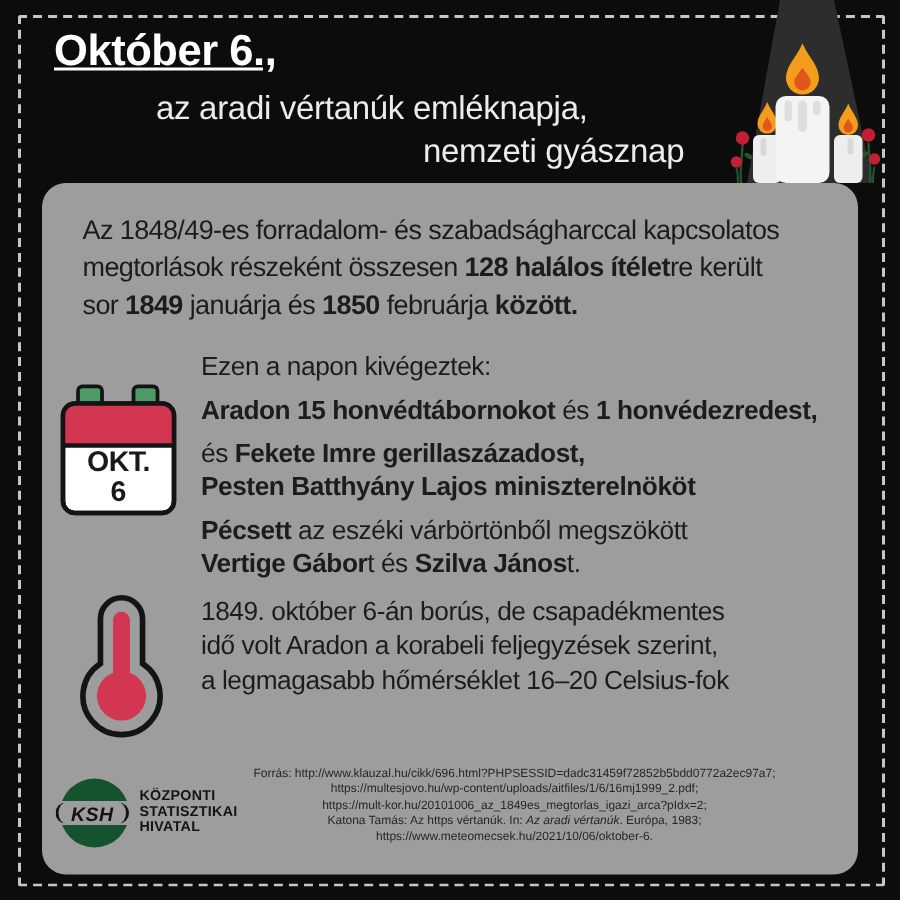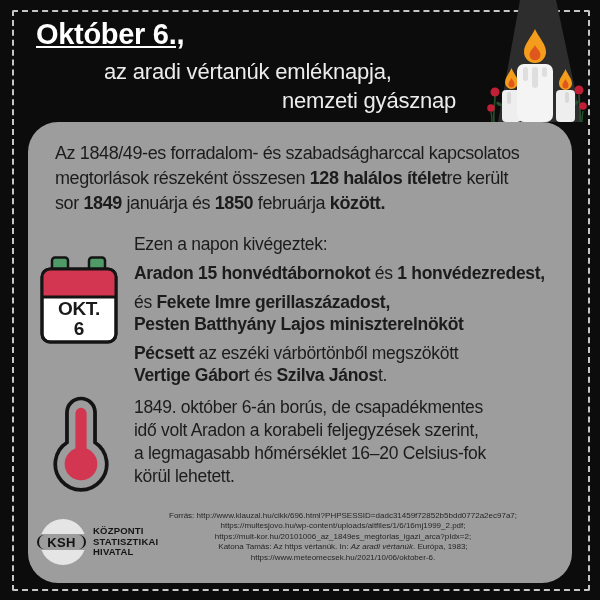--- a/index.html
+++ b/index.html
@@ -18,21 +18,21 @@
     font-size:29px;font-weight:700;color:#ffffff;letter-spacing:-0.3px;text-decoration:underline;
   }
   .sub{position:absolute;z-index:4;font-size:22px;font-weight:400;color:#ececec;letter-spacing:-0.2px;}
   .sub1{left:104px;top:59px;}
   .sub2{left:282px;top:88px;}
   
   .candles{position:absolute;left:486px;top:0;width:114px;height:122px;z-index:3;}
   
   .panel{
     position:absolute;left:28px;top:122px;width:544px;height:461px;
-    background:#9d9d9d;border-radius:30px;z-index:5;color:#1c1c1c;
+    background:#9d9d9d;border-radius:16px;z-index:5;color:#1c1c1c;
   }
   .intro{position:absolute;left:27px;top:19px;margin:0;font-size:18px;line-height:25px;letter-spacing:-0.4px;color:#1c1c1c;}
   .intro .ln{display:block;white-space:nowrap;}
   b{font-weight:700;}
   
   .cal{position:absolute;left:12px;top:134px;width:78px;height:88px;}
   .cal svg{position:absolute;left:0;top:0;}
   .cal-month{position:absolute;left:0;top:42px;width:78px;text-align:center;font-size:19px;font-weight:700;color:#1a1a1a;letter-spacing:-0.3px;}
   .cal-day{position:absolute;left:0;top:62px;width:78px;text-align:center;font-size:19px;font-weight:700;color:#1a1a1a;}
   
@@ -42,21 +42,21 @@
   
   .thermo{position:absolute;left:24px;top:268px;width:58px;height:104px;}
   
   .weather{position:absolute;left:106px;top:274px;font-size:17.5px;line-height:23px;letter-spacing:-0.3px;white-space:nowrap;}
   .weather .ln{display:block;}
   
   .sources{position:absolute;right:14px;top:389px;width:430px;text-align:center;font-size:8px;line-height:10.4px;color:#262626;letter-spacing:0;}
   .sources i{}
   
   .logo{position:absolute;left:12px;top:397px;display:flex;align-items:center;gap:7px;}
-  .logo-mark{position:relative;width:46px;height:46px;background:#e5e5e5;border-radius:50%;}
+  .logo-mark{position:relative;width:46px;height:46px;background:#14532d;border-radius:50%;font-style:italic;}
   .logo-band{
     position:absolute;left:-6px;right:-3px;top:15px;height:16px;background:#9d9d9d;
     display:flex;align-items:center;justify-content:center;
     font-size:13px;font-weight:700;color:#121212;letter-spacing:0.3px;
   }
   .logo-band .paren-l{width:6px;height:14px;border-left:2.5px solid #121212;border-radius:7px 0 0 7px;margin-right:2px;}
   .logo-band .paren-r{width:6px;height:14px;border-right:2.5px solid #121212;border-radius:0 7px 7px 0;margin-left:2px;}
   .logo-name{font-size:9.5px;line-height:10.5px;font-weight:700;color:#141414;letter-spacing:0.2px;}
 </style>
 </head>
@@ -149,21 +149,20 @@
   <svg class="thermo" viewBox="0 0 62 105" xmlns="http://www.w3.org/2000/svg">
     <rect x="25" y="16" width="12" height="54" rx="6" fill="#d23650"></rect>
     <circle cx="31" cy="76" r="17.5" fill="#d23650"></circle>
     <path d="M16 21 A15 15 0 0 1 46 21 L46 53 A27.5 27.5 0 1 1 16 53 Z" fill="none" stroke="#141414" stroke-width="4"></path>
   </svg>
 
   <div class="weather">
     <span class="ln">1849. október 6-án borús, de csapadékmentes</span>
     <span class="ln">idő volt Aradon a korabeli feljegyzések szerint,</span>
     <span class="ln">a legmagasabb hőmérséklet 16–20 Celsius-fok</span>
-    <span class="ln">körül lehetett.</span>
   </div>
 
   <div class="logo">
     <div class="logo-mark">
       <div class="logo-band">
         <span class="paren-l"></span>
         <span>KSH</span>
         <span class="paren-r"></span>
       </div>
     </div>

